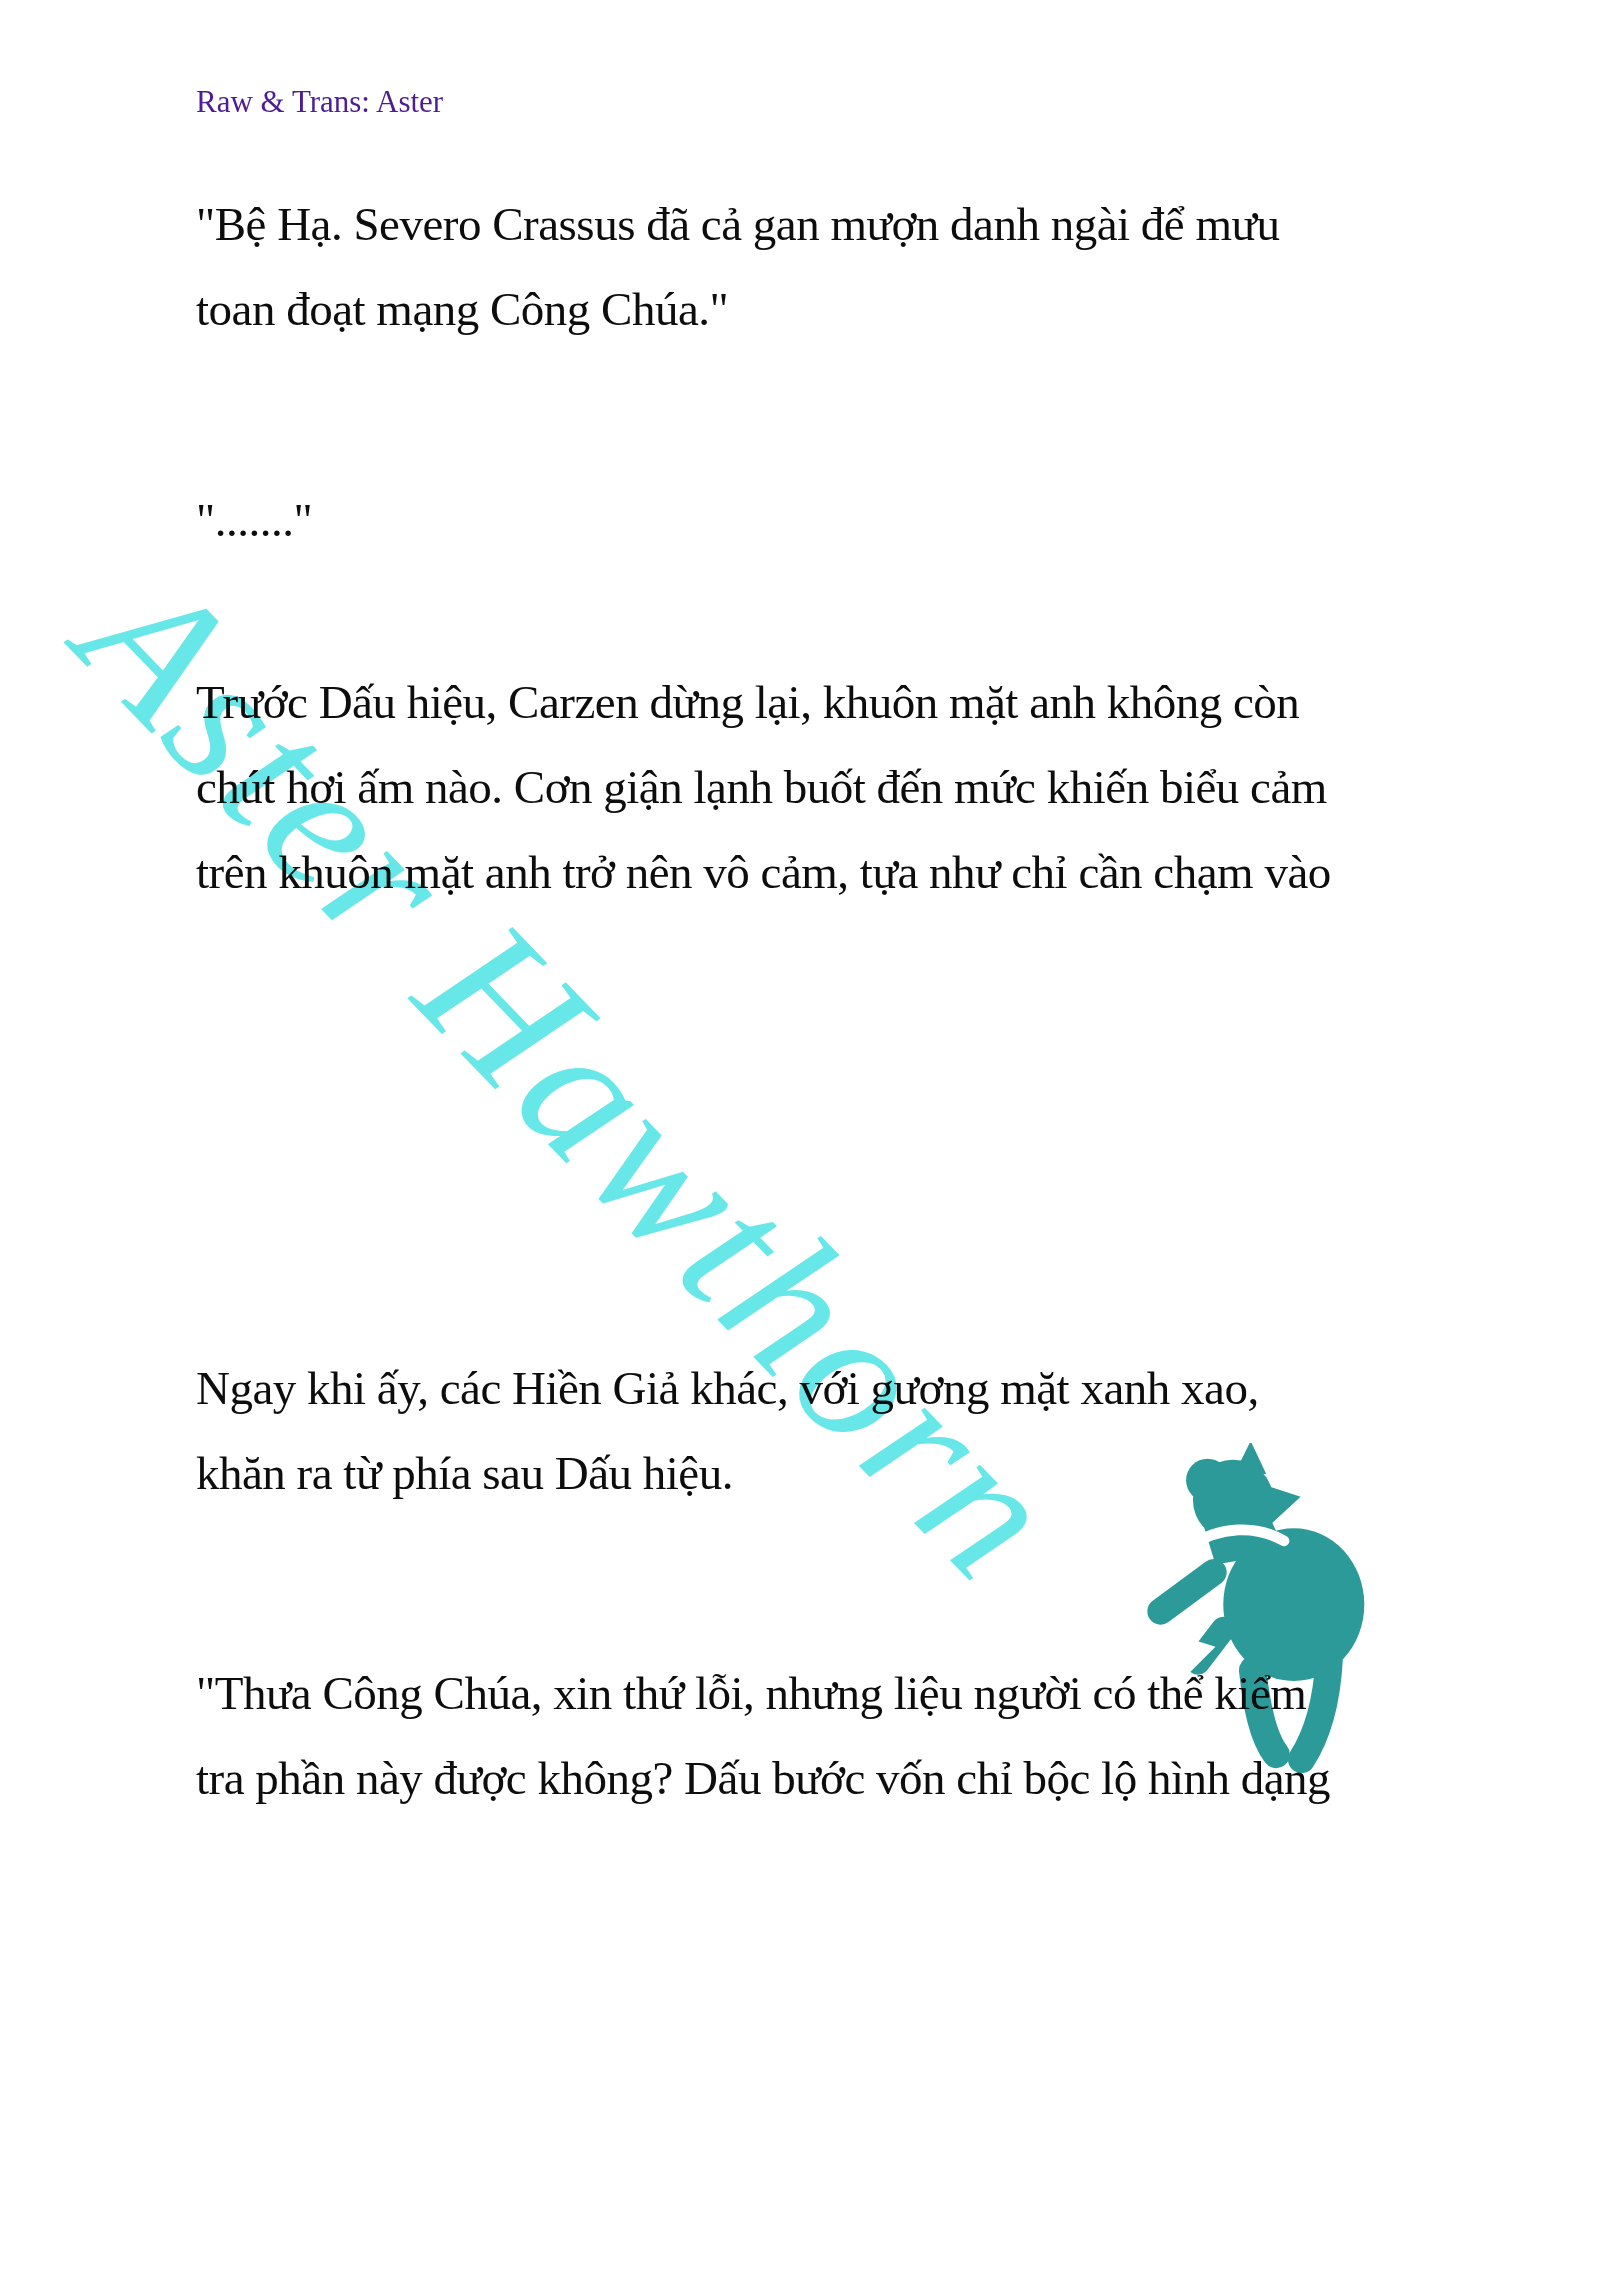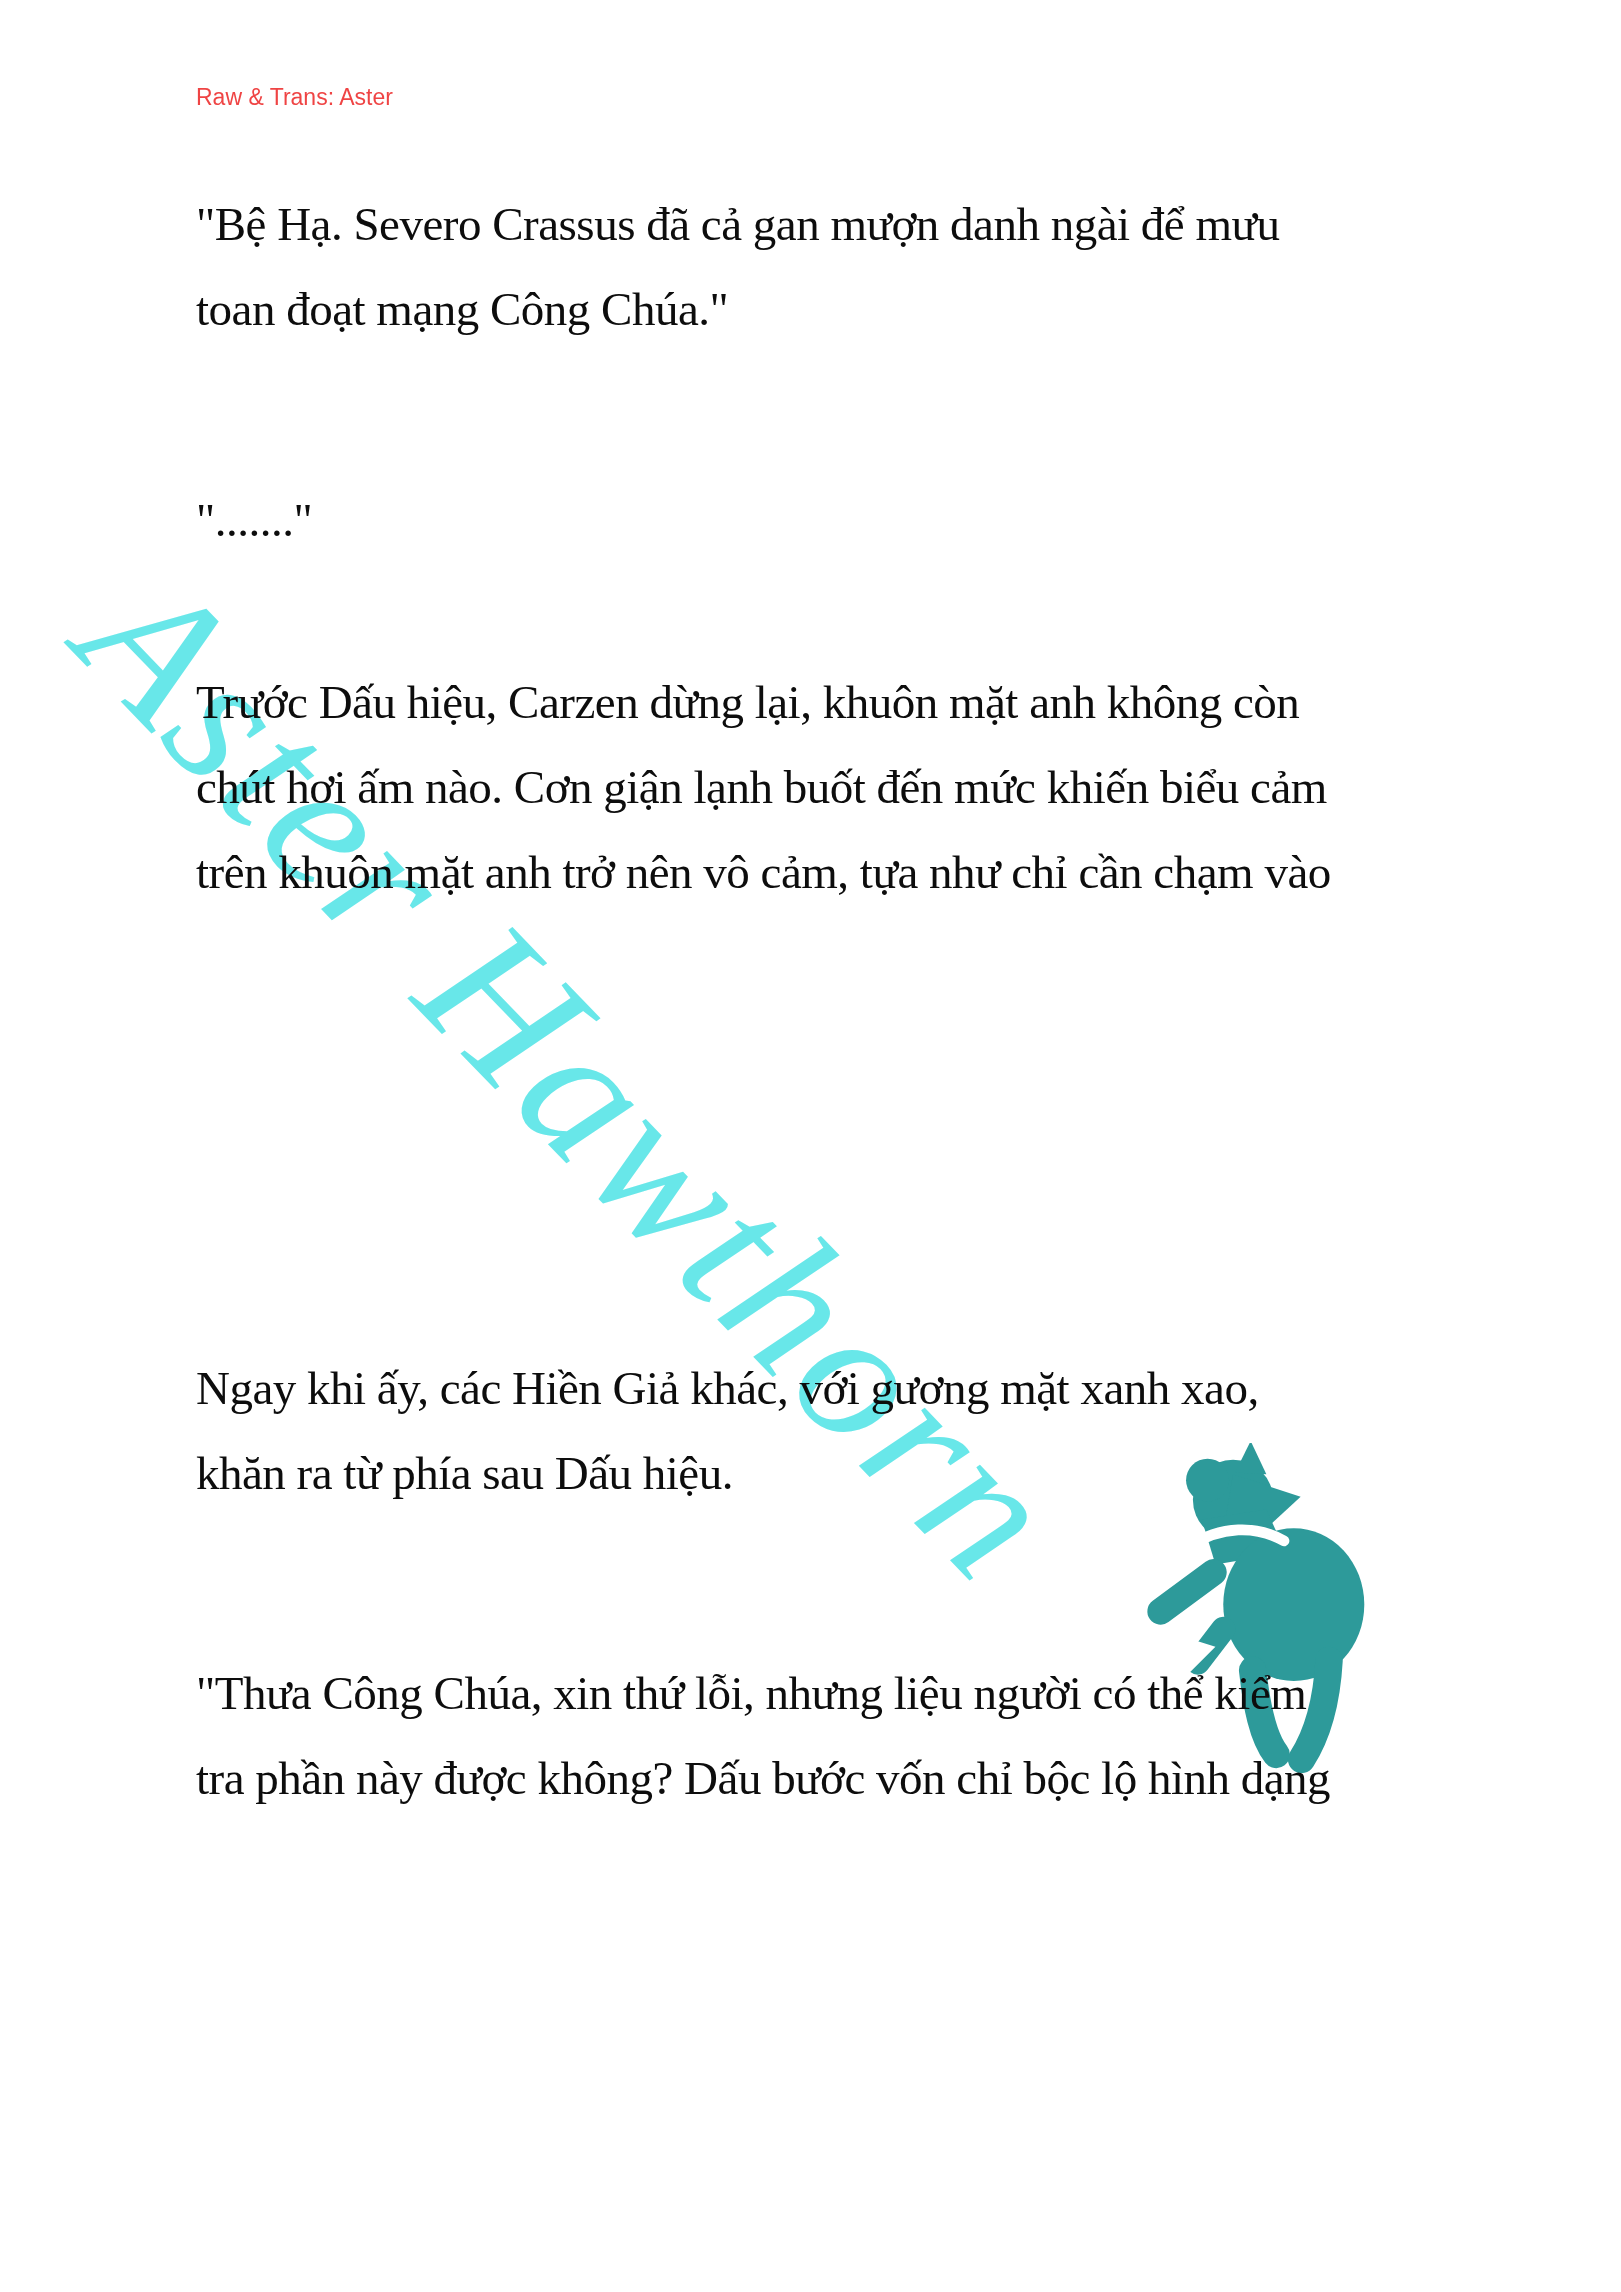--- a/index.html
+++ b/index.html
@@ -8,23 +8,23 @@
     width: 1621px;
     height: 2293px;
     background: #ffffff;
     overflow: hidden;
     font-family: "Liberation Serif", serif;
   }
   .credit {
     position: absolute;
     left: 196px;
     top: 84px;
-    font-family: Liberation Sans, sans-serif;
-    font-size: 23px;
-    color: #ef4444;
+    font-family: Liberation Serif, serif;
+    font-size: 31px;
+    color: #4c1d95;
     z-index: 3;
     white-space: nowrap;
   }
   .para {
     position: absolute;
     left: 196px;
     font-family: "Liberation Serif", serif;
     font-size: 47px;
     line-height: 85px;
     letter-spacing: -0.5px;

